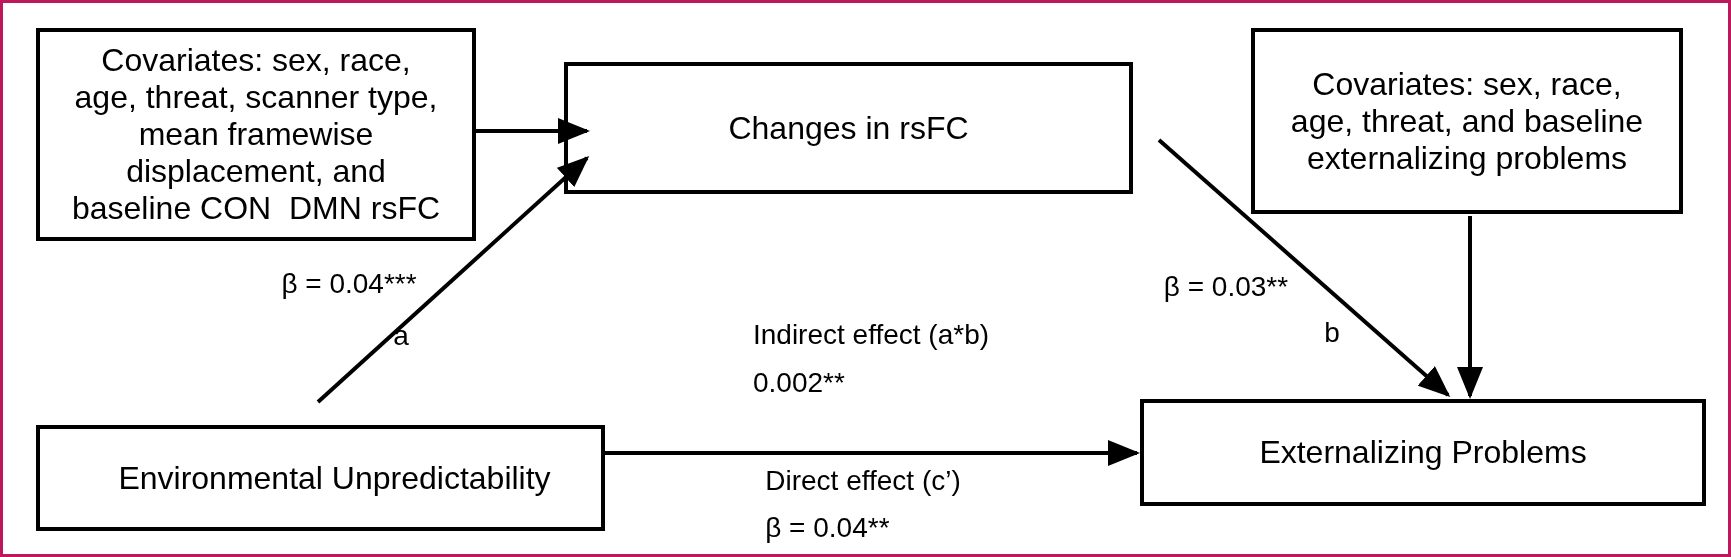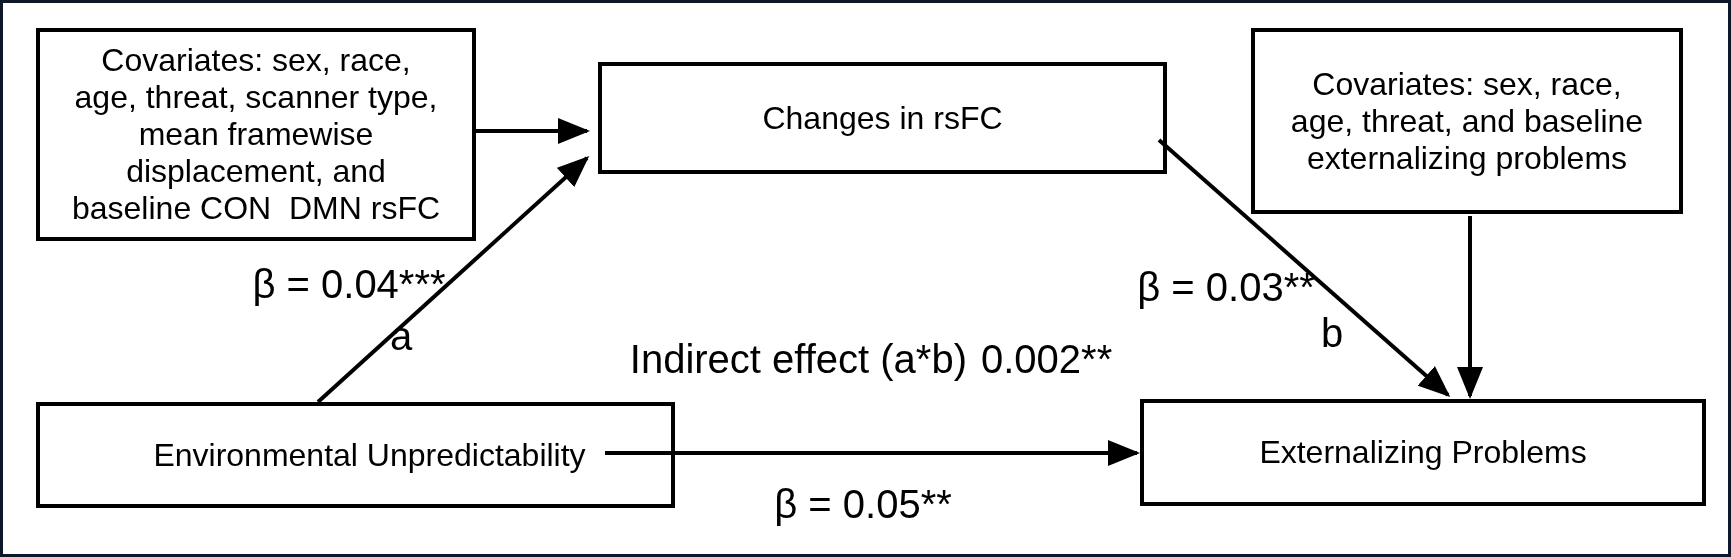--- a/index.html
+++ b/index.html
@@ -6,21 +6,21 @@
     margin: 0;
     padding: 0;
     background: #ffffff;
     font-family: "Liberation Sans", "DejaVu Sans", sans-serif;
   }
   .figure {
     position: relative;
     width: 1731px;
     height: 557px;
     background: #ffffff;
-    border: 3px solid #0f172a;
+    border: 3px solid #be185d;
     box-sizing: border-box;
     overflow: hidden;
     color: #000000;
   }
   .box {
     position: absolute;
     box-sizing: border-box;
     border: 4px solid #000000;
     background: #ffffff;
     display: flex;
@@ -29,43 +29,43 @@
     justify-content: center;
     text-align: center;
     font-size: 32px;
     line-height: 37px;
     z-index: 2;
   }
   .box .multiline {
     white-space: pre-wrap;
   }
   .box-covariates-left  { left: 33px;  top: 25px;  width: 440px; height: 213px; }
-  .box-mediator         { left: 595px; top: 59px;  width: 569px; height: 112px; gap: 28px; line-height: 34px; }
+  .box-mediator         { left: 561px; top: 59px;  width: 569px; height: 132px; gap: 28px; line-height: 34px; }
   .box-covariates-right { left: 1248px; top: 25px; width: 432px; height: 186px; }
-  .box-predictor        { left: 33px;  top: 399px; width: 639px; height: 106px; padding-left: 28px; }
+  .box-predictor        { left: 33px;  top: 422px; width: 569px; height: 106px; padding-left: 28px; }
   .box-outcome          { left: 1137px; top: 396px; width: 566px; height: 107px; }
   .arrow-layer {
     position: absolute;
     left: 0; top: 0;
     width: 1731px; height: 557px;
     z-index: 3;
     pointer-events: none;
   }
   .label {
     position: absolute;
     transform: translate(-50%, -50%);
-    font-size: 40px;
+    font-size: 28px;
     line-height: 34px;
     white-space: nowrap;
     text-align: center;
     z-index: 4;
   }
   .label-stack {
     display: flex;
-    flex-direction: row;
+    flex-direction: column;
     align-items: flex-start;
   }
   .label-path-a-beta   { left: 346px;  top: 281px; }
   .label-path-a-letter { left: 398px;  top: 333px; }
   .label-path-b-beta   { left: 1223px; top: 284px; text-align: center; }
   .label-path-b-letter { left: 1329px; top: 330px; }
   .label-indirect      { left: 868px;  top: 356px; }
   .label-indirect .label-stack { gap: 14px; }
   .label-direct        { left: 860px;  top: 501px; }
   .label-direct .label-stack { gap: 13px; }
@@ -121,17 +121,18 @@
 
   <div class="label label-indirect">
     <div class="label-stack">
       <div>Indirect effect (a*b)</div>
       <div>0.002**</div>
     </div>
   </div>
 
   <div class="label label-direct">
     <div class="label-stack">
-      <div>β = 0.05**</div>
+      <div>Direct effect (c’)</div>
+      <div>β = 0.04**</div>
     </div>
   </div>
 
 </div>
 
 </body></html>

